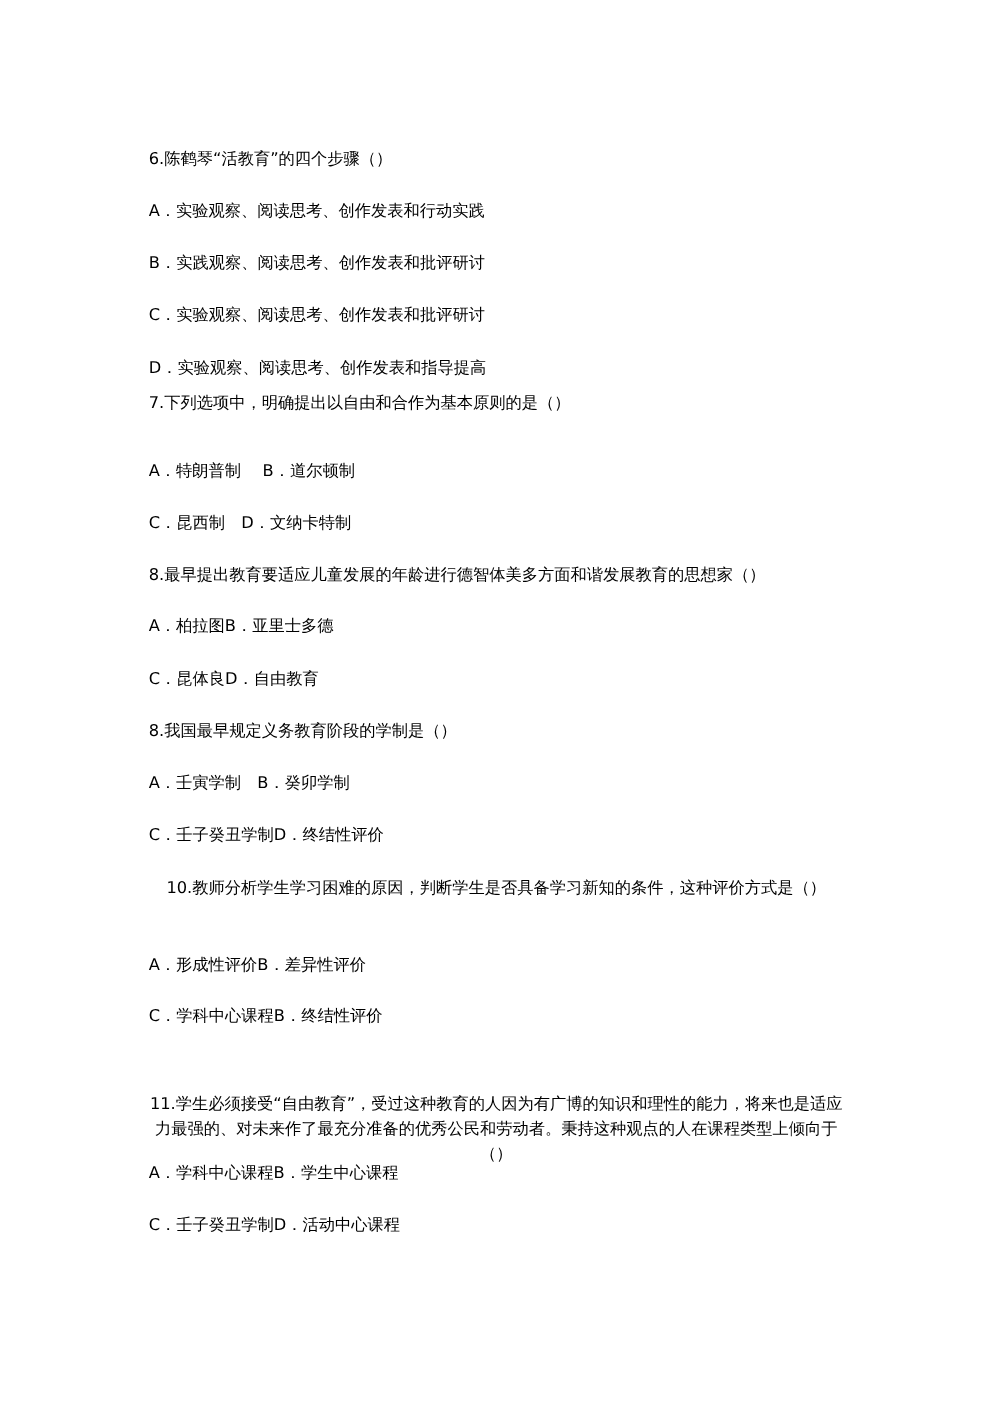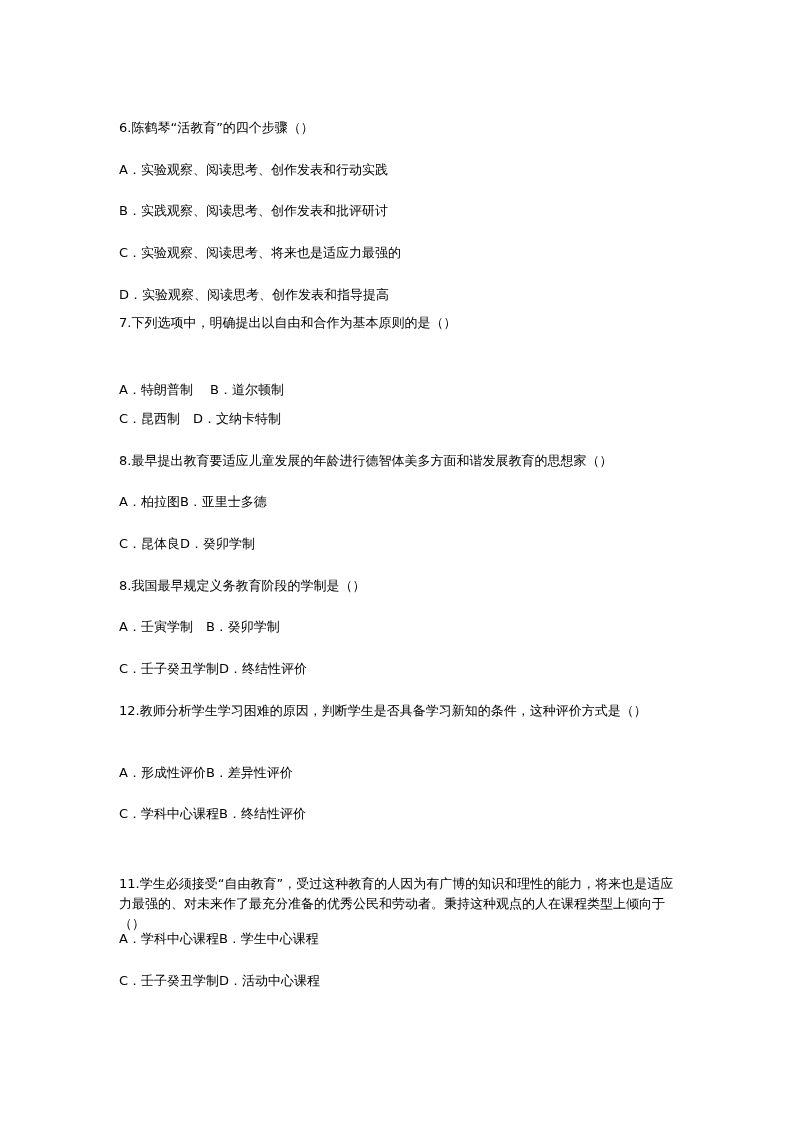--- a/index.html
+++ b/index.html
@@ -1,43 +1,43 @@
 <!DOCTYPE html>
 <html><head>
   <meta charset="utf-8">
   <style>
     html, body { margin: 0; padding: 0; background: #ffffff; }
     body { width: 794px; height: 1123px; position: relative; overflow: hidden;
            font-family: "DejaVu Sans", "Liberation Sans", sans-serif; color: #000; }
-    .line { position: absolute; left: 119px; font-size: 13px; line-height: 20px; white-space: nowrap; }
+    .line { position: absolute; left: 119px; font-size: 13px; line-height: 20px; white-space: nowrap; text-align: center; }
     .wrap { white-space: normal; width: 556px; }
   </style>
 </head>
 <body>
 
 <div>
 
   <div class="line" style="top:118px">6.陈鹤琴“活教育”的四个步骤（）</div>
   <div class="line" style="top:160px">A．实验观察、阅读思考、创作发表和行动实践</div>
   <div class="line" style="top:201px">B．实践观察、阅读思考、创作发表和批评研讨</div>
-  <div class="line" style="top:243px">C．实验观察、阅读思考、将来也是适应力最强的</div>
+  <div class="line" style="top:243px">C．实验观察、阅读思考、创作发表和批评研讨</div>
   <div class="line" style="top:285px">D．实验观察、阅读思考、创作发表和指导提高</div>
 
   <div class="line" style="top:313px">7.下列选项中，明确提出以自由和合作为基本原则的是（）</div>
-  <div class="line" style="top:380px">A．特朗普制　 B．道尔顿制</div>
+  <div class="line" style="top:368px">A．特朗普制　 B．道尔顿制</div>
   <div class="line" style="top:409px">C．昆西制　D．文纳卡特制</div>
 
   <div class="line" style="top:451px">8.最早提出教育要适应儿童发展的年龄进行德智体美多方面和谐发展教育的思想家（）</div>
   <div class="line" style="top:492px">A．柏拉图B．亚里士多德</div>
-  <div class="line" style="top:534px">C．昆体良D．癸卯学制</div>
+  <div class="line" style="top:534px">C．昆体良D．自由教育</div>
 
   <div class="line" style="top:576px">8.我国最早规定义务教育阶段的学制是（）</div>
   <div class="line" style="top:617px">A．壬寅学制　B．癸卯学制</div>
   <div class="line" style="top:659px">C．壬子癸丑学制D．终结性评价</div>
 
-  <div class="line wrap" style="top:701px">12.教师分析学生学习困难的原因，判断学生是否具备学习新知的条件，这种评价方式是（）</div>
+  <div class="line wrap" style="top:701px">10.教师分析学生学习困难的原因，判断学生是否具备学习新知的条件，这种评价方式是（）</div>
   <div class="line" style="top:763px">A．形成性评价B．差异性评价</div>
   <div class="line" style="top:804px">C．学科中心课程B．终结性评价</div>
 
   <div class="line wrap" style="top:874px">11.学生必须接受“自由教育”，受过这种教育的人因为有广博的知识和理性的能力，将来也是适应力最强的、对未来作了最充分准备的优秀公民和劳动者。秉持这种观点的人在课程类型上倾向于（）</div>
   <div class="line" style="top:929px">A．学科中心课程B．学生中心课程</div>
   <div class="line" style="top:971px">C．壬子癸丑学制D．活动中心课程</div>
 </div>
 
 </body></html>

